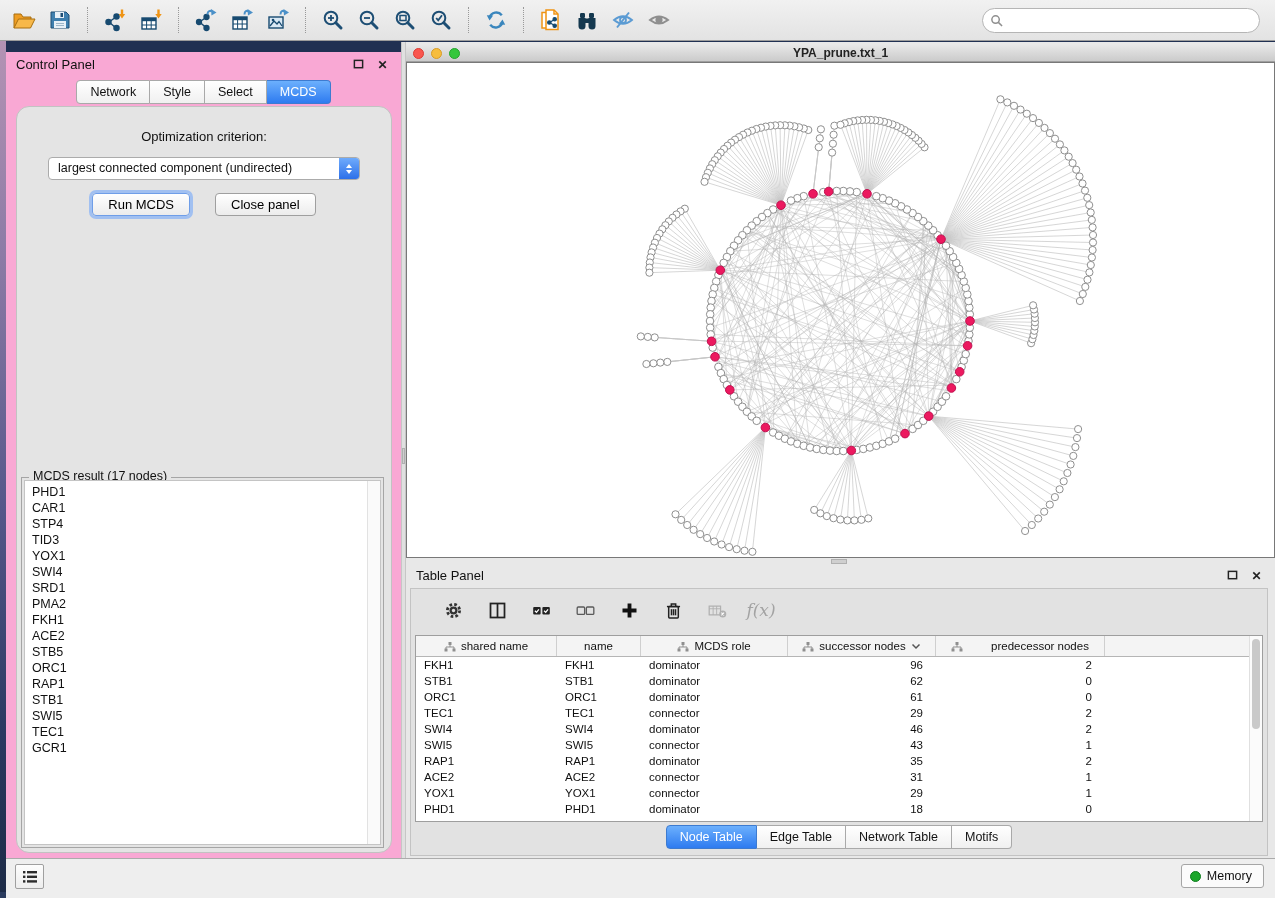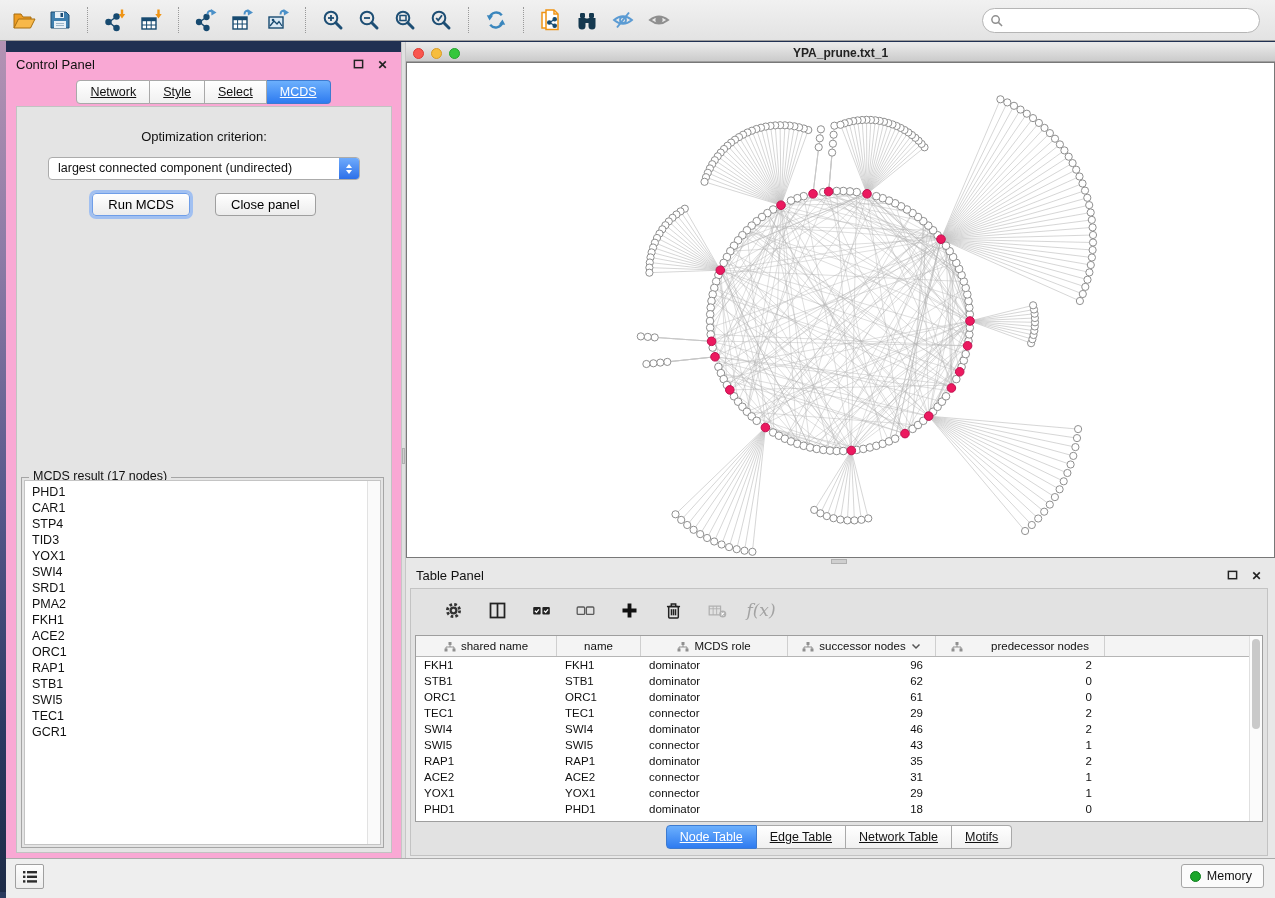--- a/index.html
+++ b/index.html
@@ -24,26 +24,26 @@
   .tsearch svg { width:13px; height:13px; flex:0 0 auto; }
   .tsearch input { border:none; outline:none; flex:1; height:20px; font-size:12px; background:transparent; font-family:inherit; }
 
   
   .control-panel { position:absolute; left:6px; top:52px; width:395px; height:816px; background:#f9a8d4; z-index:1; }
   .panel-titlebar { height:25px; display:flex; align-items:center; padding:0 10px; font-size:13px; }
   .panel-titlebar .sp { flex:1; }
   .wbtn { width:17px; height:17px; display:flex; align-items:center; justify-content:center; margin-left:7px; }
   .cp-tabs { display:flex; justify-content:center; margin-top:3px; position:relative; z-index:2; }
   .seg-tab { font-size:12.5px; padding:4px 13px; background:linear-gradient(#ffffff,#f0f0f0);
-    border:1px solid #a9a9a9; border-left:none; color:#111; cursor:default;text-decoration:underline; }
+    border:1px solid #a9a9a9; border-left:none; color:#111; cursor:default; }
   .seg-tab:first-child { border-left:1px solid #a9a9a9; border-radius:4px 0 0 4px; }
   .seg-tab:last-child { border-radius:0 4px 4px 0; }
   .seg-tab.active { background:linear-gradient(#6cb0fd,#2e7bf0); color:#fff; border-color:#3d7bd0; }
   .cp-content { position:absolute; left:10px; right:9px; top:54px; bottom:15px;
-    background:#e4e4e4; border:1px solid #c2c2c2; border-radius:0; }
+    background:#e4e4e4; border:1px solid #c2c2c2; border-radius:13px; }
   .opt-label { text-align:center; margin-top:22px; font-size:13px; }
   .cp-select { position:relative; margin:13px auto 0; width:312px; height:23px; background:#fff;
     border:1px solid #ababab; border-radius:4px; font-size:12.5px; line-height:21px; padding-left:9px; }
   .cp-select .cap { position:absolute; right:0; top:0; width:20px; height:21px;
     background:linear-gradient(#6fabfc,#2d70e9); border-radius:0 3px 3px 0;
     display:flex; flex-direction:column; align-items:center; justify-content:center; gap:2px; }
   .tri-up { width:0; height:0; border-left:3.5px solid transparent; border-right:3.5px solid transparent; border-bottom:4.5px solid #fff; }
   .tri-down { width:0; height:0; border-left:3.5px solid transparent; border-right:3.5px solid transparent; border-top:4.5px solid #fff; }
   .btn-row { display:flex; justify-content:center; gap:25px; margin-top:13px; }
   .mac-btn { font-size:13px; padding:3px 15px; background:linear-gradient(#ffffff,#ececec);
@@ -314,20 +314,21 @@
             <div class="list-item">PHD1</div>
             <div class="list-item">CAR1</div>
             <div class="list-item">STP4</div>
             <div class="list-item">TID3</div>
             <div class="list-item">YOX1</div>
             <div class="list-item">SWI4</div>
             <div class="list-item">SRD1</div>
             <div class="list-item">PMA2</div>
             <div class="list-item">FKH1</div>
             <div class="list-item">ACE2</div>
+            <div class="list-item">STB5</div>
             <div class="list-item">ORC1</div>
             <div class="list-item">RAP1</div>
             <div class="list-item">STB1</div>
             <div class="list-item">SWI5</div>
             <div class="list-item">TEC1</div>
             <div class="list-item">GCR1</div>
           </div>
         <div class="result-scroll"></div>
       </div>
     </div>

